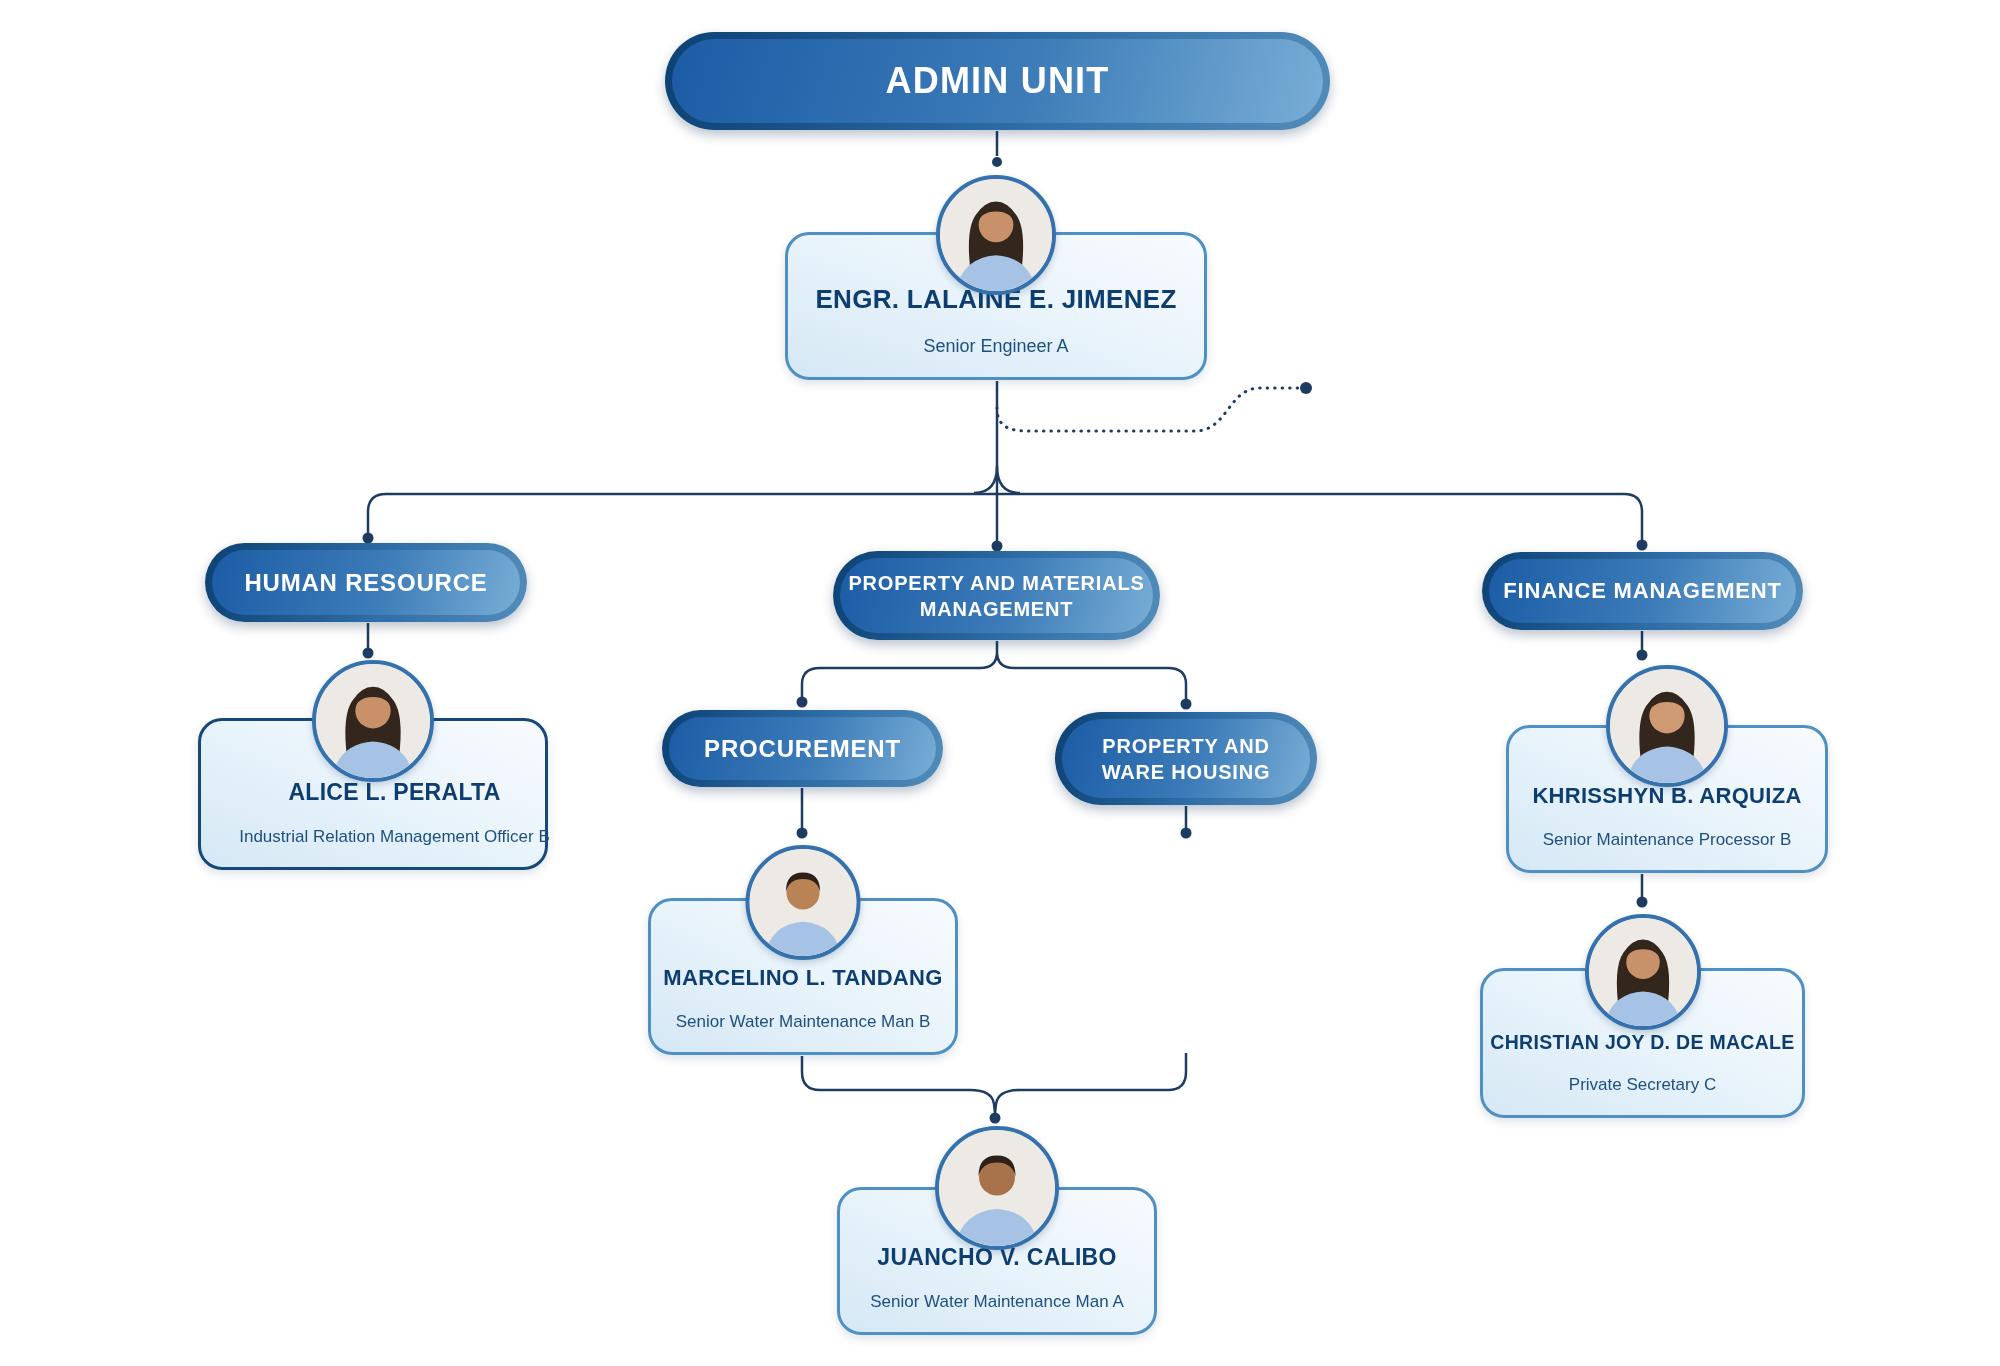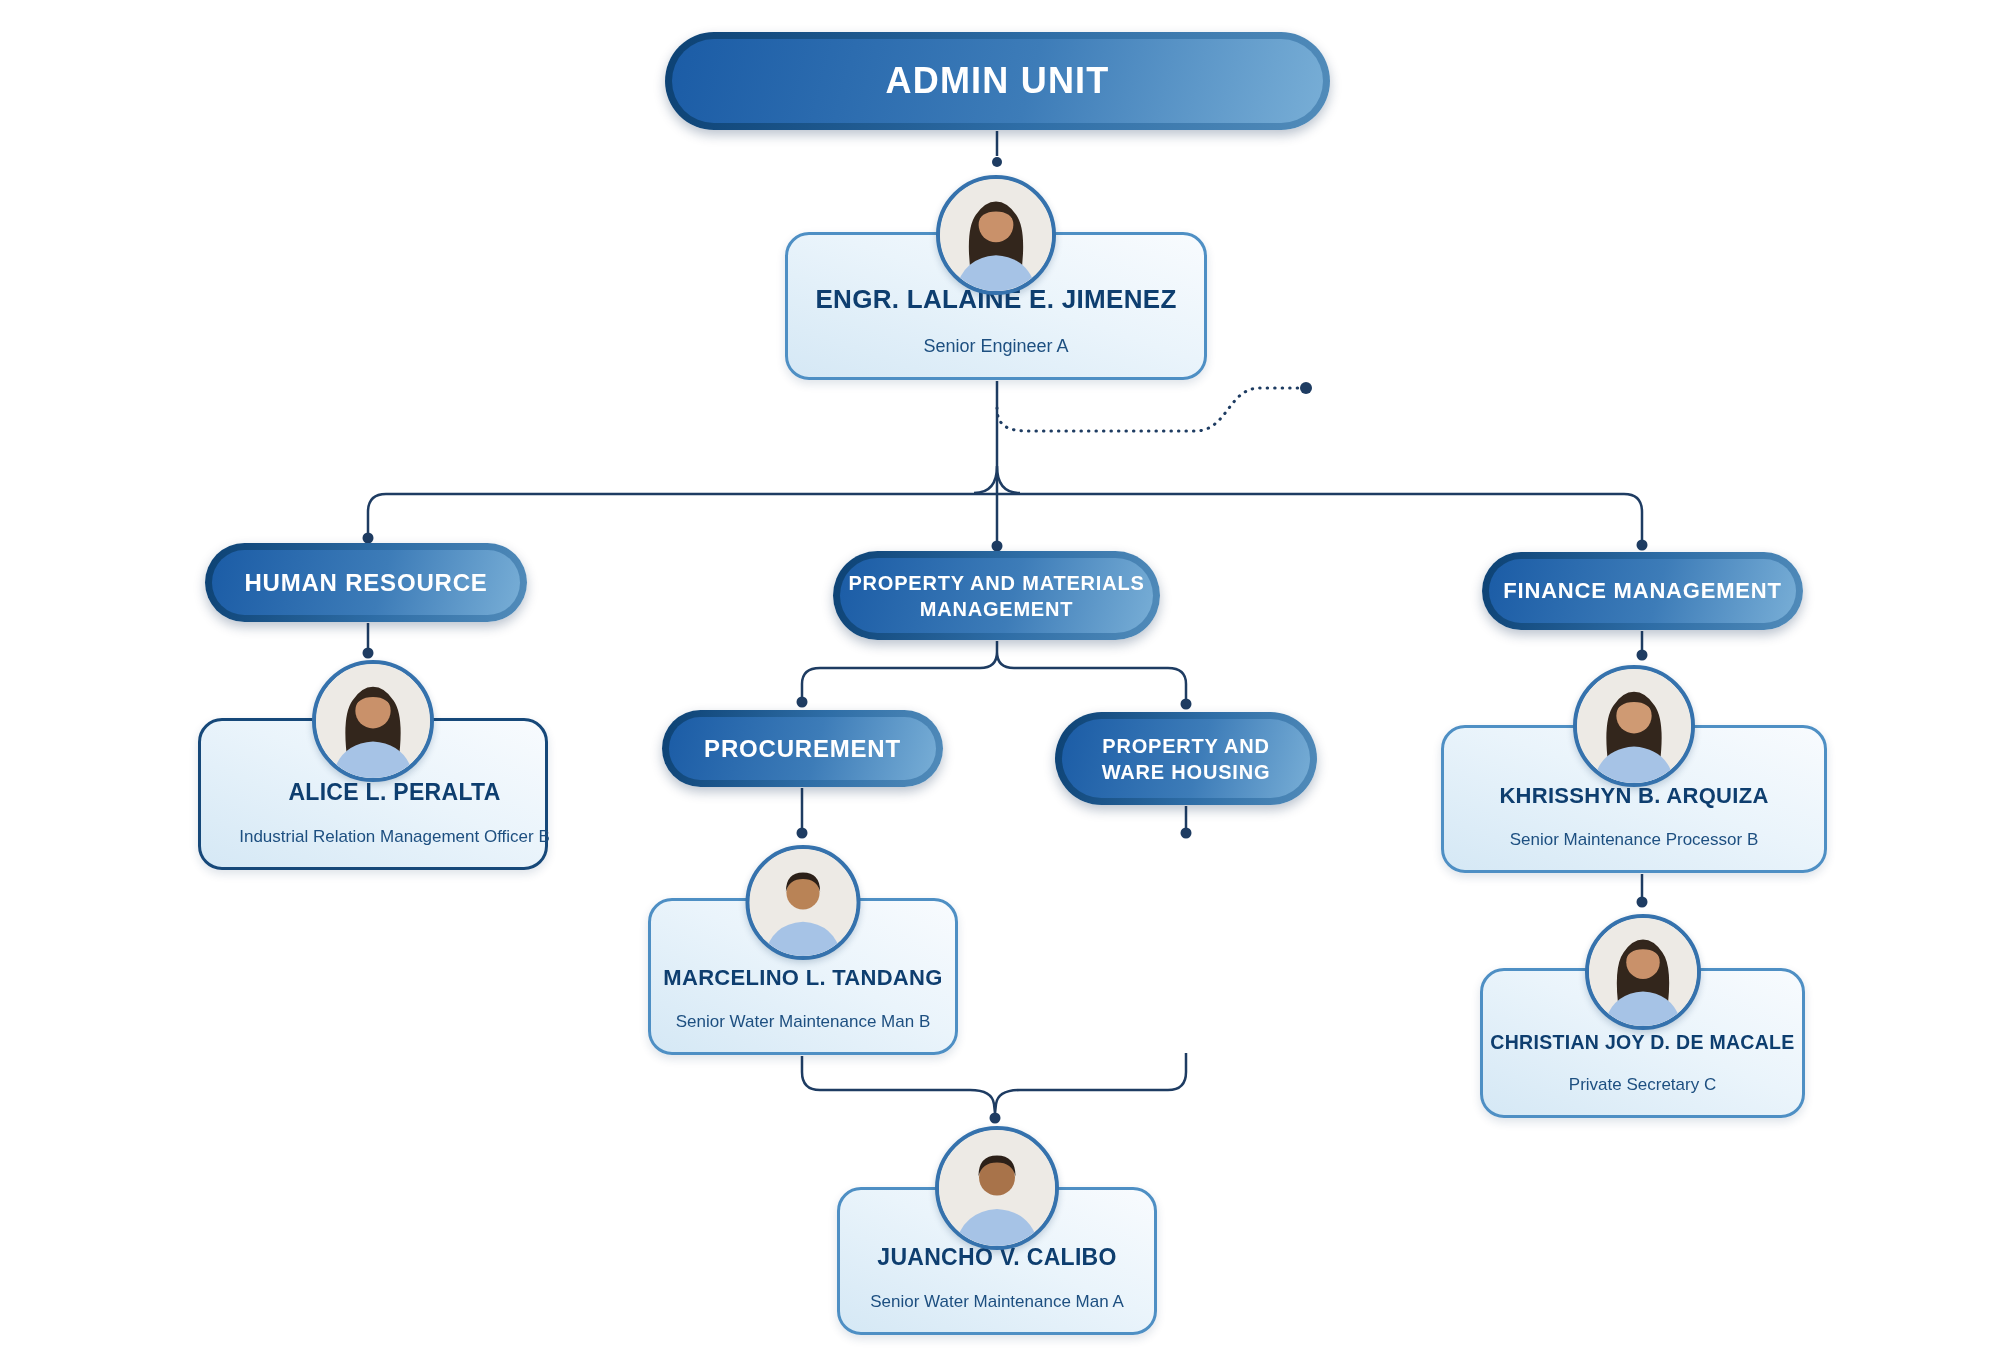--- a/index.html
+++ b/index.html
@@ -181,21 +181,21 @@
           <circle cx="50" cy="50" r="50" fill="#edeae5"></circle>
           <path d="M14,100 Q20,70 50,68 Q80,70 86,100 Z" fill="#a6c3e6"></path>
           <circle cx="50" cy="41" r="15.5" fill="#a8734a"></circle>
           <path d="M34,40 Q34,22 50,22 Q66,22 66,40 Q63,28 50,28 Q37,28 34,40 Z" fill="#2c2018"></path>
         </svg>
     </div>
     <span class="person-name" style="font-size:23px">JUANCHO V. CALIBO</span>
     <span class="person-title">Senior Water Maintenance Man A</span>
   </div>
 
-  <div class="card" style="left:1441px;top:725px;width:386px;height:148px">
+  <div class="card" style="left:1506px;top:725px;width:322px;height:148px">
     <div class="avatar" style="width:114px;height:114px;top:-63px">
       <svg viewBox="0 0 100 100">
           <circle cx="50" cy="50" r="50" fill="#edeae5"></circle>
           <path d="M28,88 Q22,46 32,32 Q40,20 50,20 Q60,20 68,32 Q78,46 72,88 Z" fill="#33261c"></path>
           <path d="M14,100 Q20,70 50,68 Q80,70 86,100 Z" fill="#a6c3e6"></path>
           <circle cx="50" cy="41" r="15.5" fill="#cf9a73"></circle>
           <path d="M33,41 Q33,22 50,22 Q67,22 67,41 Q64,29 50,29 Q36,29 33,41 Z" fill="#33261c"></path>
         </svg>
     </div>
     <span class="person-name" style="font-size:22px">KHRISSHYN B. ARQUIZA</span>

